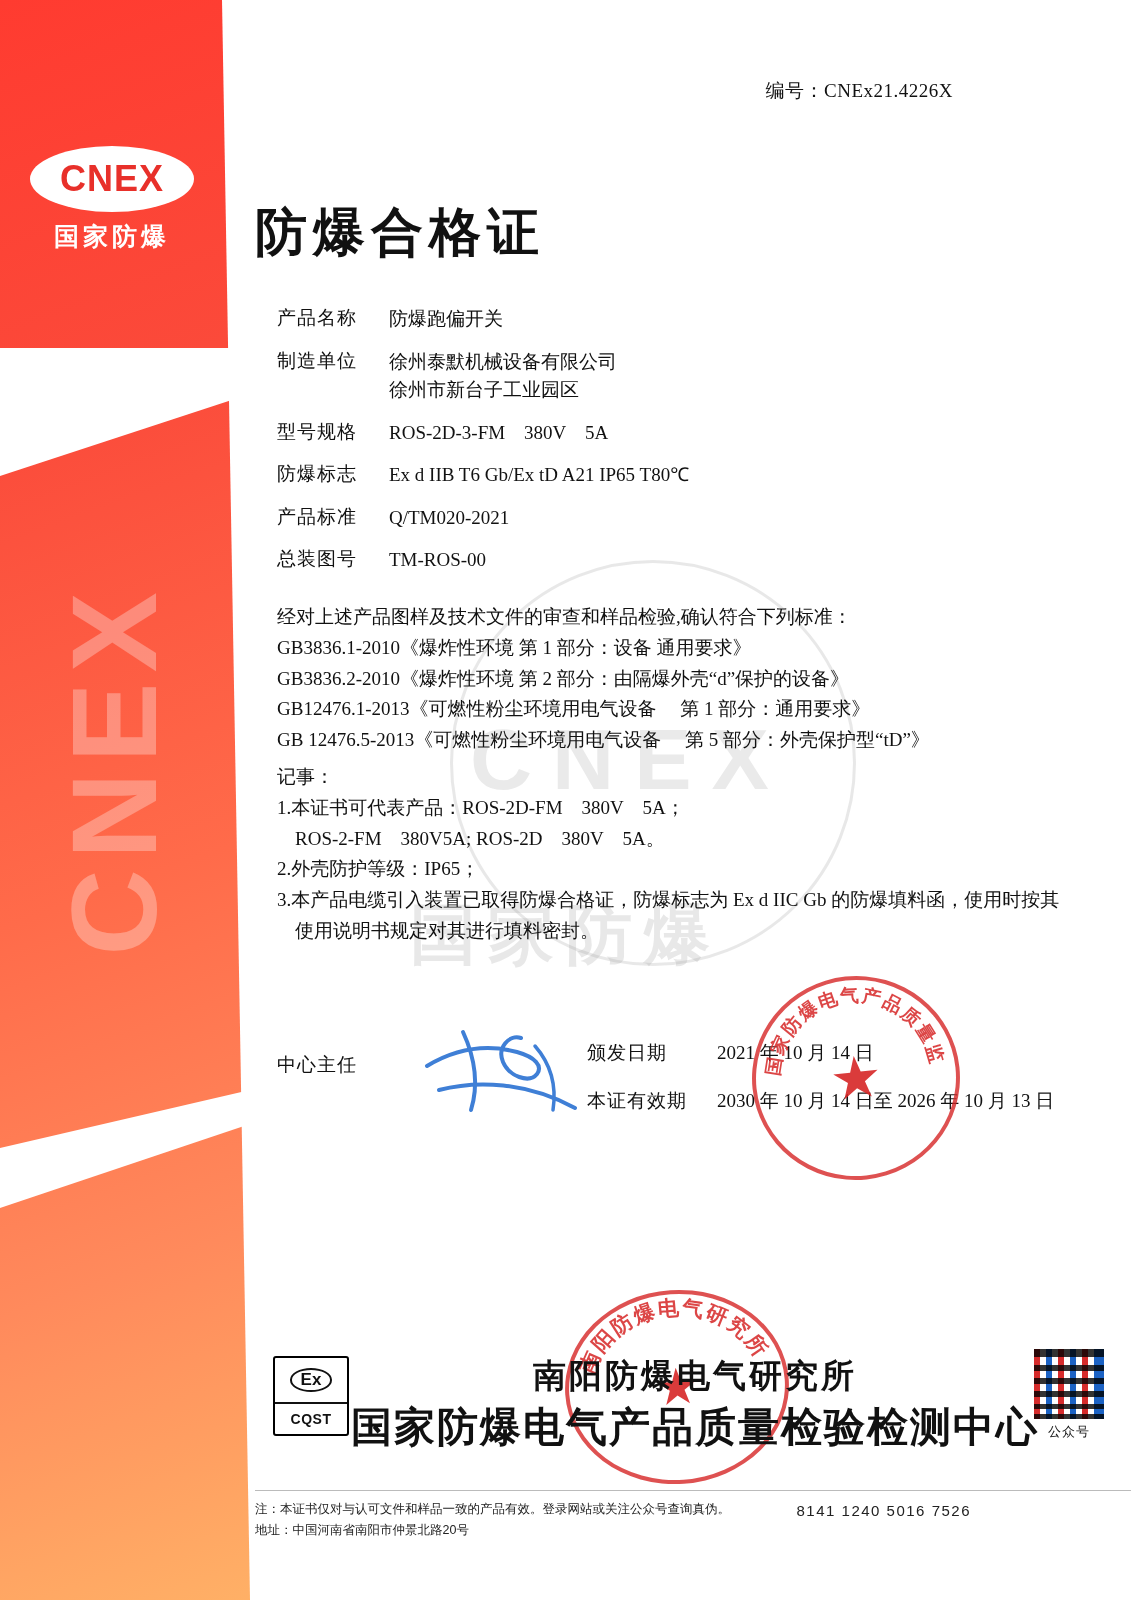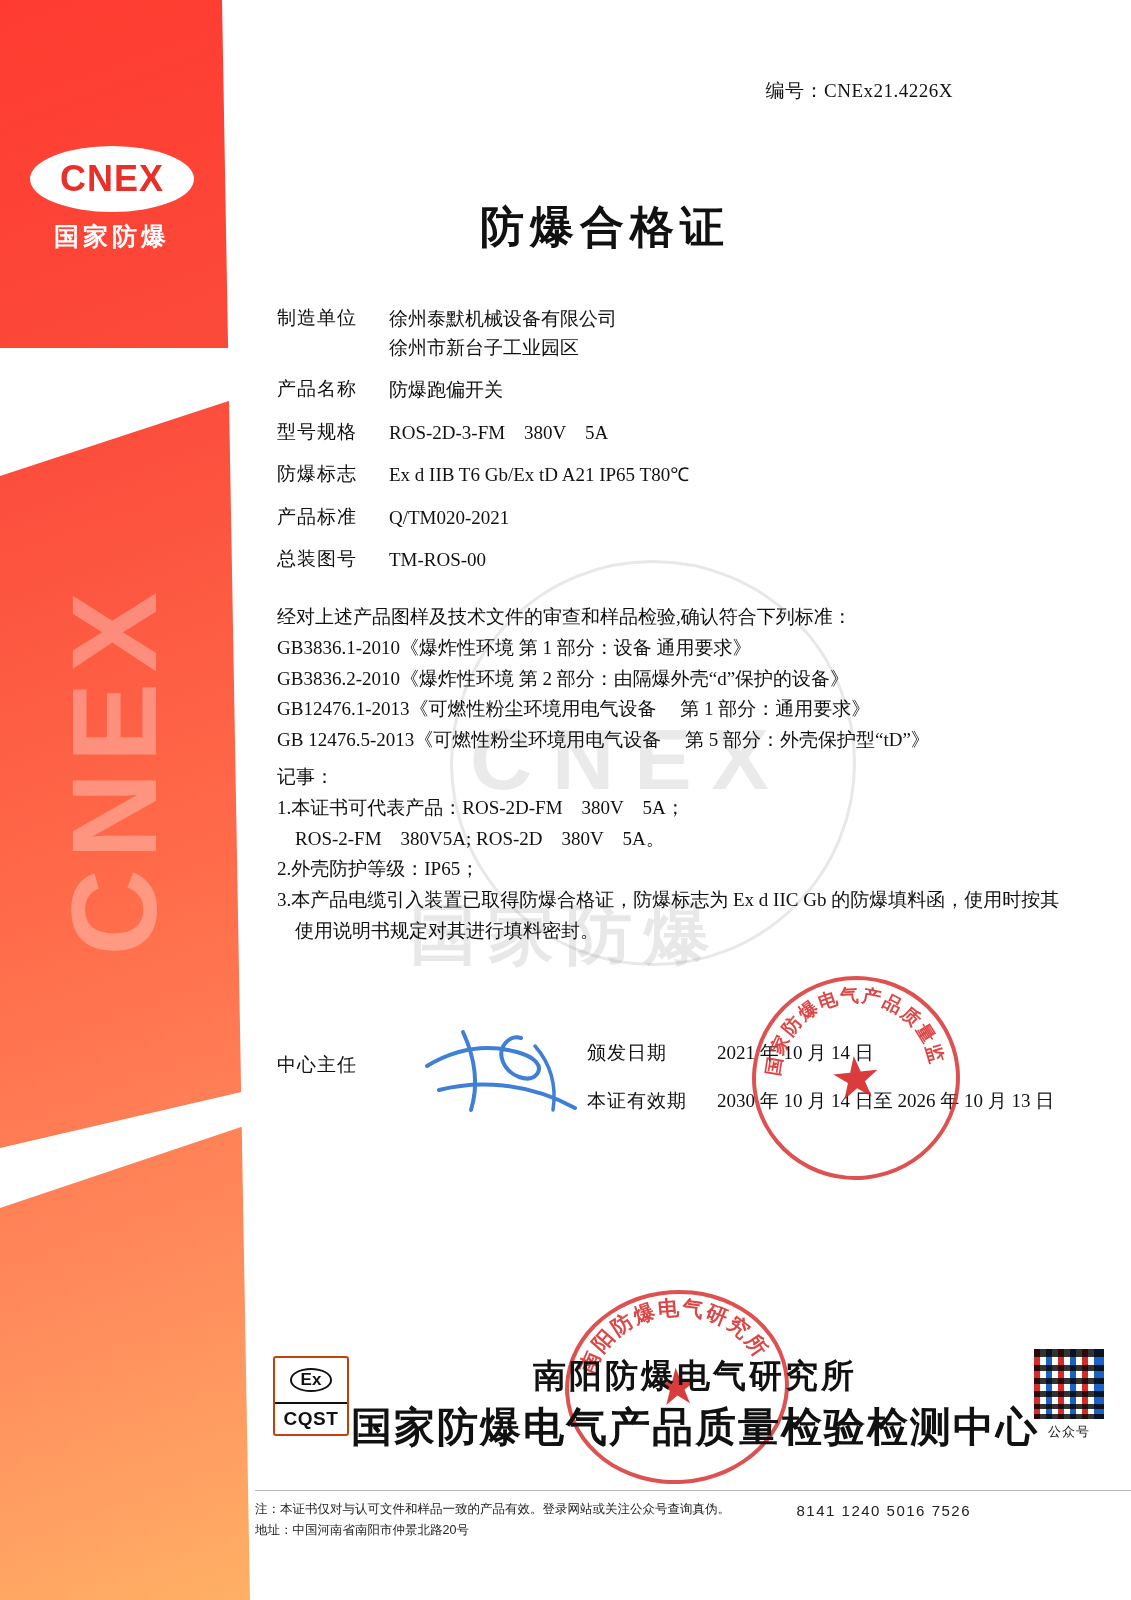--- a/index.html
+++ b/index.html
@@ -108,22 +108,21 @@
     right: 178px;
     top: 78px;
     font-size: 19px;
     letter-spacing: .5px;
   }
   .title {
     position: absolute;
     left: 0;
     top: 198px;
     width: 700px;
-    text-align: center;
-    font-size: 44px;
+    font-size: 52px;
     font-weight: bold;
     letter-spacing: 6px;
   }
 
   
   .fields {
     position: absolute;
     left: 22px;
     top: 305px;
     width: 820px;
@@ -200,21 +199,21 @@
     left: 255px;
     top: 1348px;
     width: 876px;
   }
   .ex-badge {
     position: absolute;
     left: 18px;
     top: 8px;
     width: 72px;
     height: 76px;
-    border: 2px solid #c2410c;
+    border: 2px solid #000000;
     border-radius: 3px;
     display: flex;
     flex-direction: column;
   }
   .ex-badge .top {
     flex: 1;
     display: flex;
     align-items: center;
     justify-content: center;
     font-size: 20px;
@@ -226,21 +225,21 @@
     padding: 0 9px;
     line-height: 20px;
     font-size: 17px;
   }
   .ex-badge .bot {
     border-top: 2px solid #111;
     height: 30px;
     display: flex;
     align-items: center;
     justify-content: center;
-    font-size: 19px;
+    font-size: 14px;
     font-weight: bold;
     letter-spacing: .5px;
   }
   .org1 {
     position: absolute;
     left: 120px;
     top: 6px;
     width: 640px;
     text-align: center;
     font-size: 33px;
@@ -407,29 +406,29 @@
   </div>
 
   <div class="content">
 
     <div class="cert-no">编号：CNEx21.4226X</div>
 
     <div class="title">防爆合格证</div>
 
     <div class="fields">
       <div class="frow">
+        <div class="flabel">产品名称</div>
+        <div class="fval">防爆跑偏开关</div>
+      </div>
+      <div class="frow">
         <div class="flabel">制造单位</div>
         <div class="fval">
           <span>徐州泰默机械设备有限公司</span>
           <span class="line2">徐州市新台子工业园区</span>
         </div>
-      </div>
-      <div class="frow">
-        <div class="flabel">产品名称</div>
-        <div class="fval">防爆跑偏开关</div>
       </div>
       <div class="frow">
         <div class="flabel">型号规格</div>
         <div class="fval">ROS-2D-3-FM　380V　5A</div>
       </div>
       <div class="frow">
         <div class="flabel">防爆标志</div>
         <div class="fval">Ex d IIB T6 Gb/Ex tD A21 IP65 T80℃</div>
       </div>
       <div class="frow">

